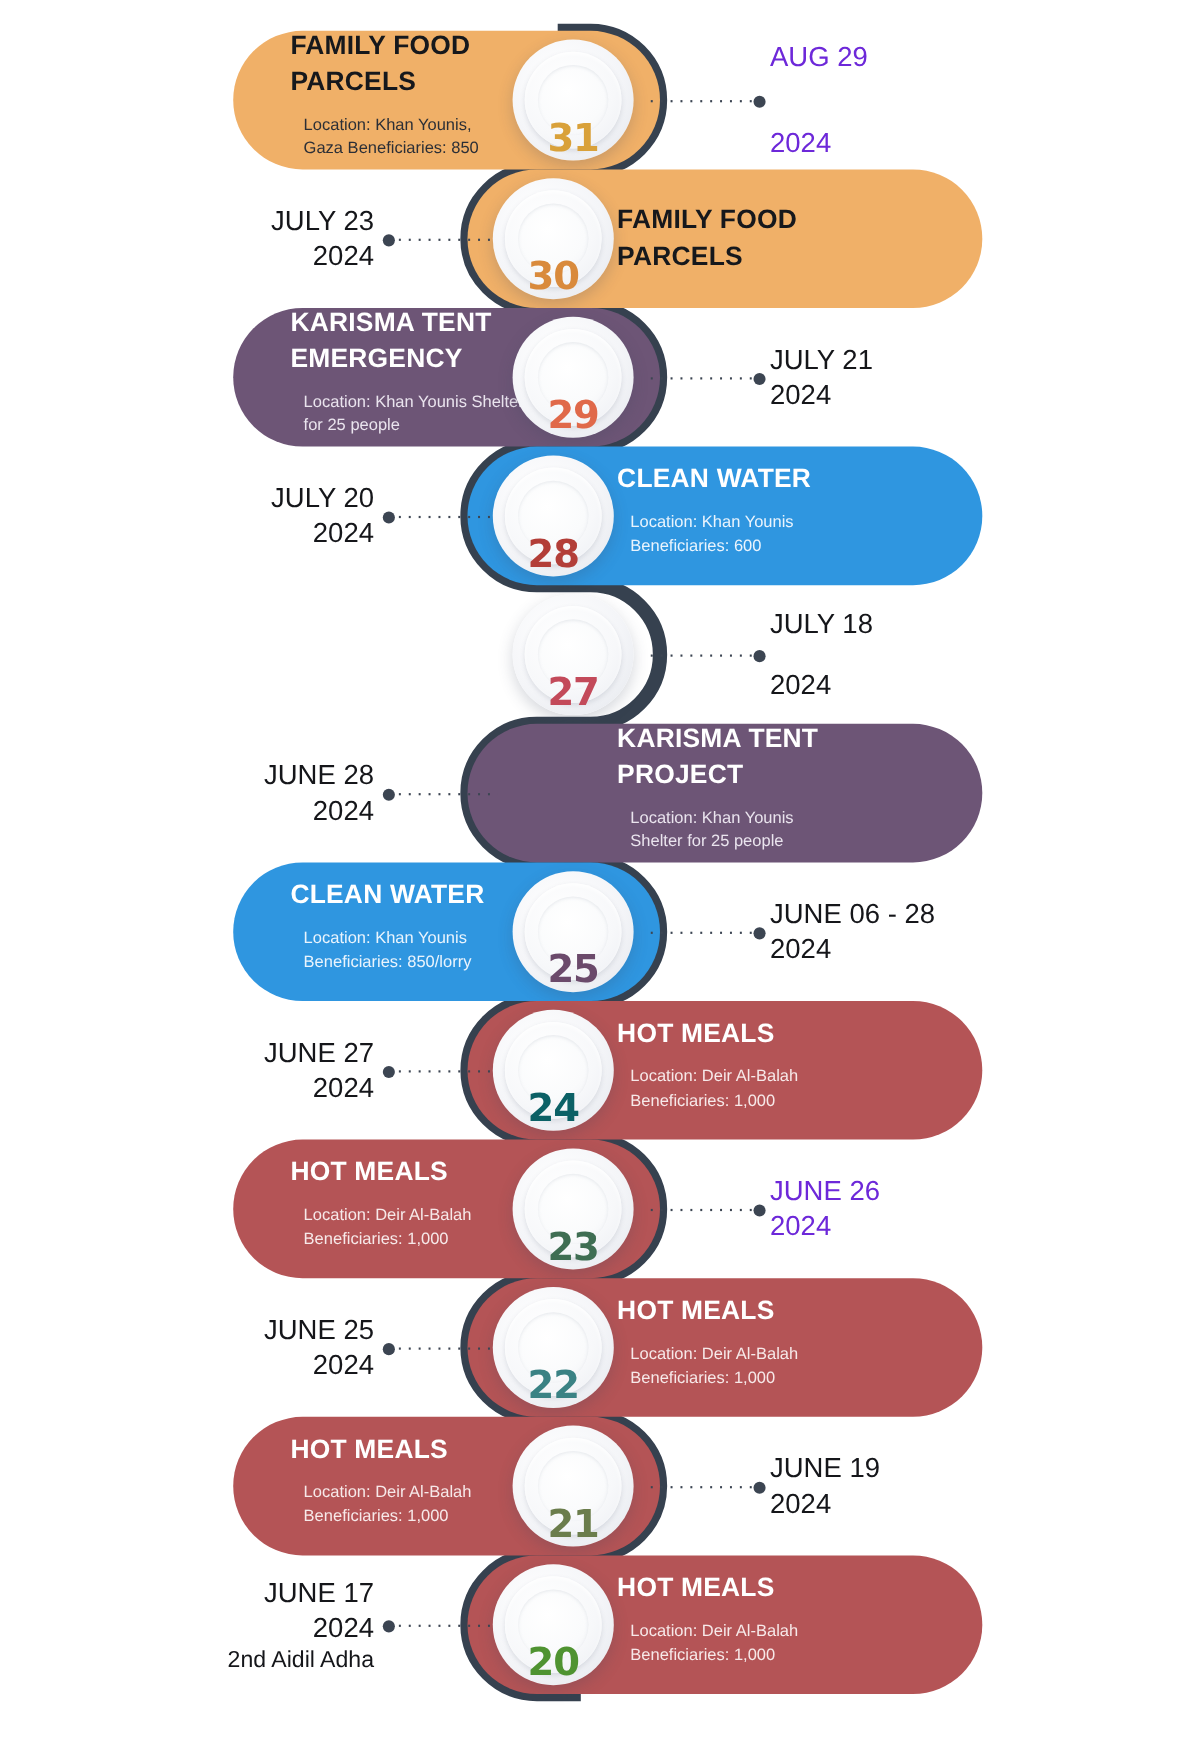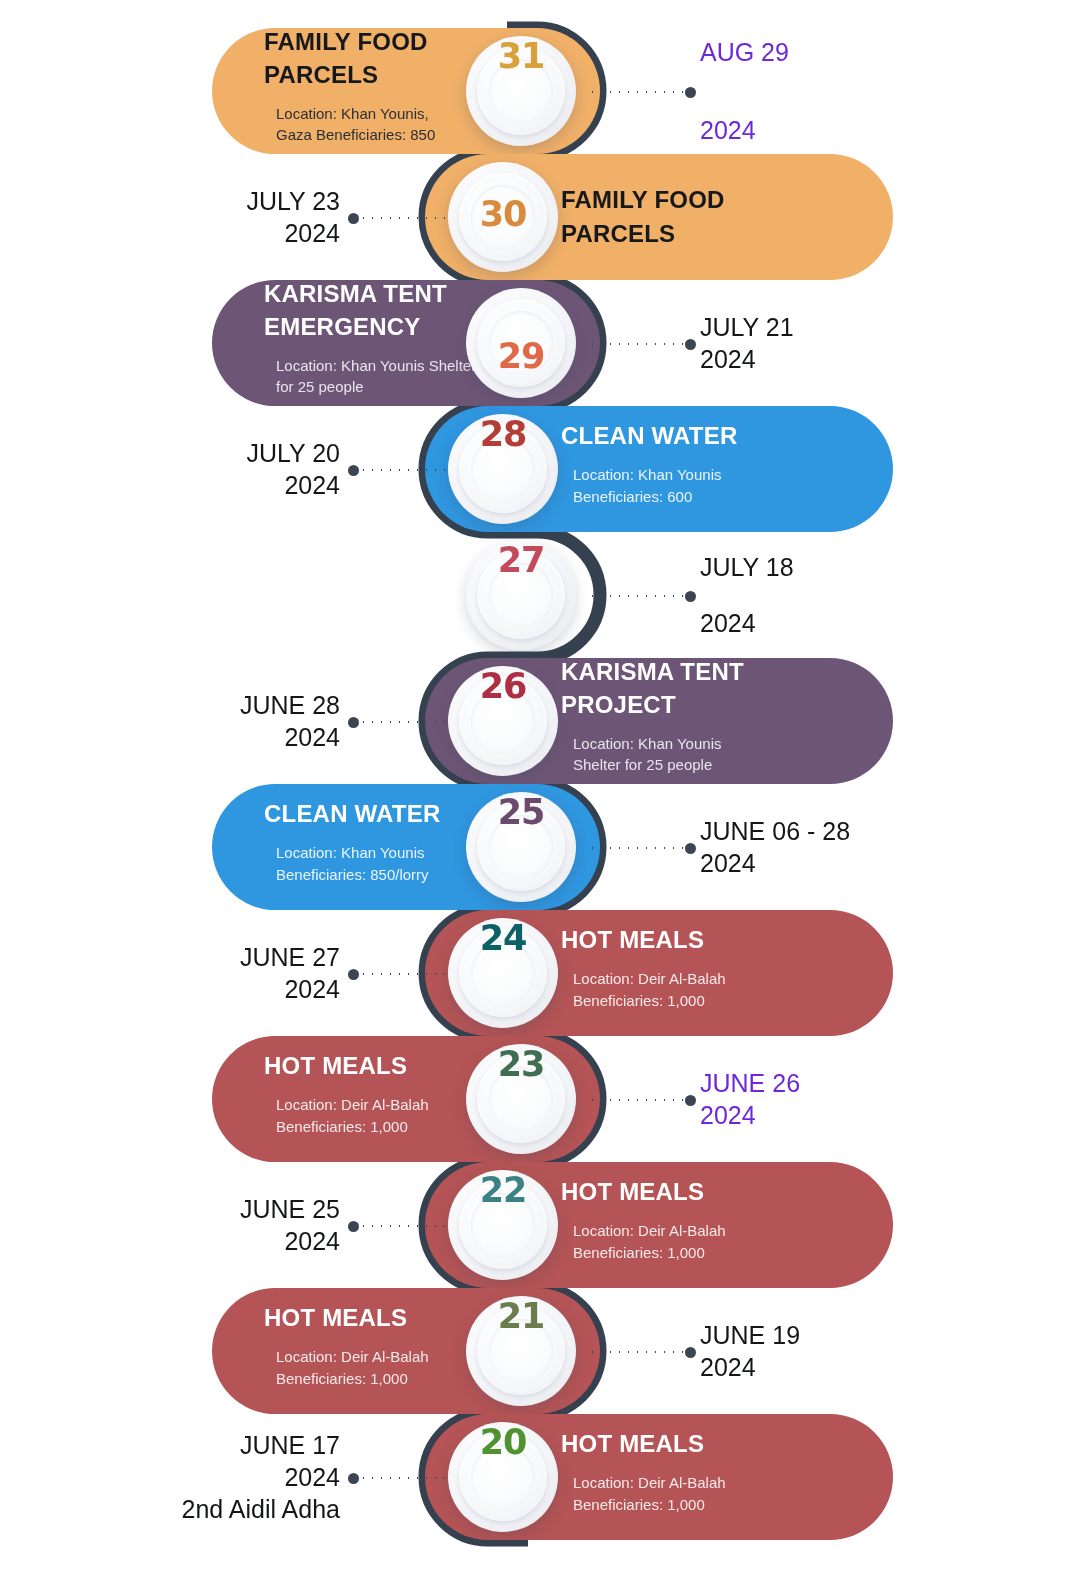--- a/index.html
+++ b/index.html
@@ -71,21 +71,21 @@
 
   
   .badge{
     position:absolute;
     top:8px;
     width:110px;height:110px;
     border-radius:50%;
     background:radial-gradient(circle at 38% 33%, #ffffff 0%, #f4f5f8 56%, #e3e6ec 100%);
     box-shadow:0 5px 14px rgba(60,70,90,.22);
     z-index:4;
-    display:flex;align-items:flex-start;justify-content:center;
+    display:flex;align-items:flex-end;justify-content:center;
   }
   .row.left  .badge{ left:466px; }
   .row.right .badge{ left:448px; }
 
   .badge::before{
     content:"";
     position:absolute;
     left:11px;top:11px;right:11px;bottom:11px;
     border-radius:50%;
     background:radial-gradient(circle at 40% 34%, #ffffff 0%, #f7f8fa 60%, #eceef3 100%);
@@ -112,21 +112,21 @@
   .date{
     position:absolute;
     top:0;height:126px;
     display:flex;flex-direction:column;justify-content:center;
     color:#15161a;
     font-size:25px;
     line-height:1.28;
     z-index:3;
   }
   .date .d-line{ white-space:nowrap; }
-  .date .d-line.small{ font-size:25px; }
+  .date .d-line.small{ font-size:21px; }
   .row.left  .date{ left:700px; width:330px; align-items:flex-start; text-align:left;}
   .row.right .date{ left:30px;  width:310px; align-items:flex-end;   text-align:right;}
 
   
   .conn{
     position:absolute;
     top:63px;
     height:2px;
     z-index:3;
     display:flex;align-items:center;
@@ -251,23 +251,20 @@
       </div>
       <div class="row right" style="top: 658px;">
         <div class="pill" style="background: rgb(109, 85, 118);">
           <div class="pill-text">
             <div class="pill-title" style="color: rgb(255, 255, 255);">KARISMA TENT
 PROJECT</div>
             <div class="pill-sub" style="color: rgb(234, 228, 238);">Location: Khan Younis
 Shelter for 25 people</div>
           </div>
         </div>
-        <div class="badge">
-          <span class="badge-num" style="color: rgb(173, 47, 65);">26</span>
-        </div>
         <div class="conn">
           <div class="knob"></div>
           <div class="dots"></div>
         </div>
         <div class="date" style="color: rgb(21, 22, 26);">
           <div class="d-line">JUNE 28</div>
           <div class="d-line">2024</div>
         </div>
       </div>
       <div class="row left" style="top: 784px;">

